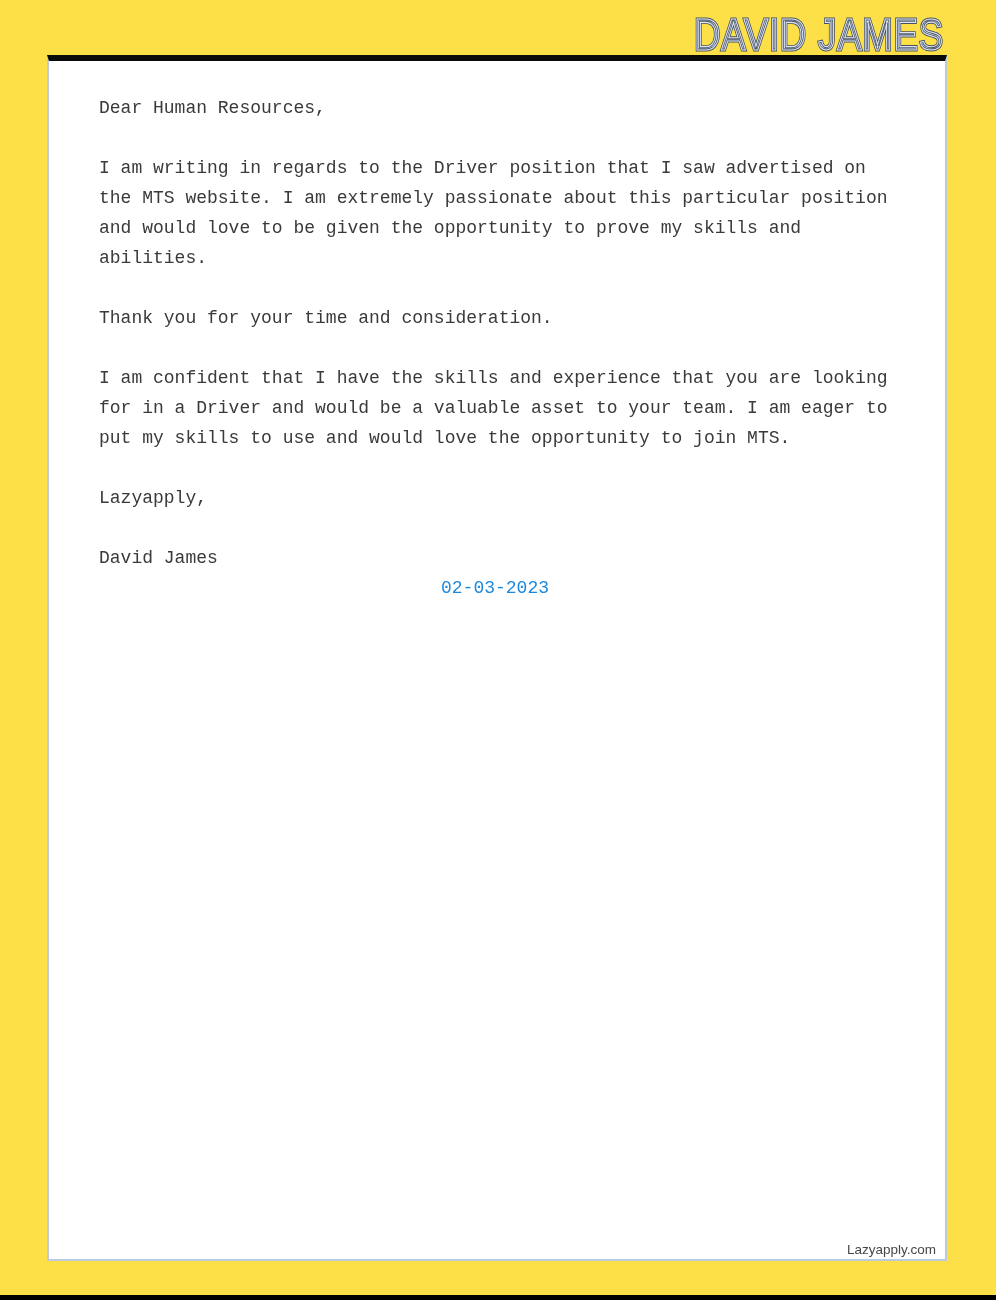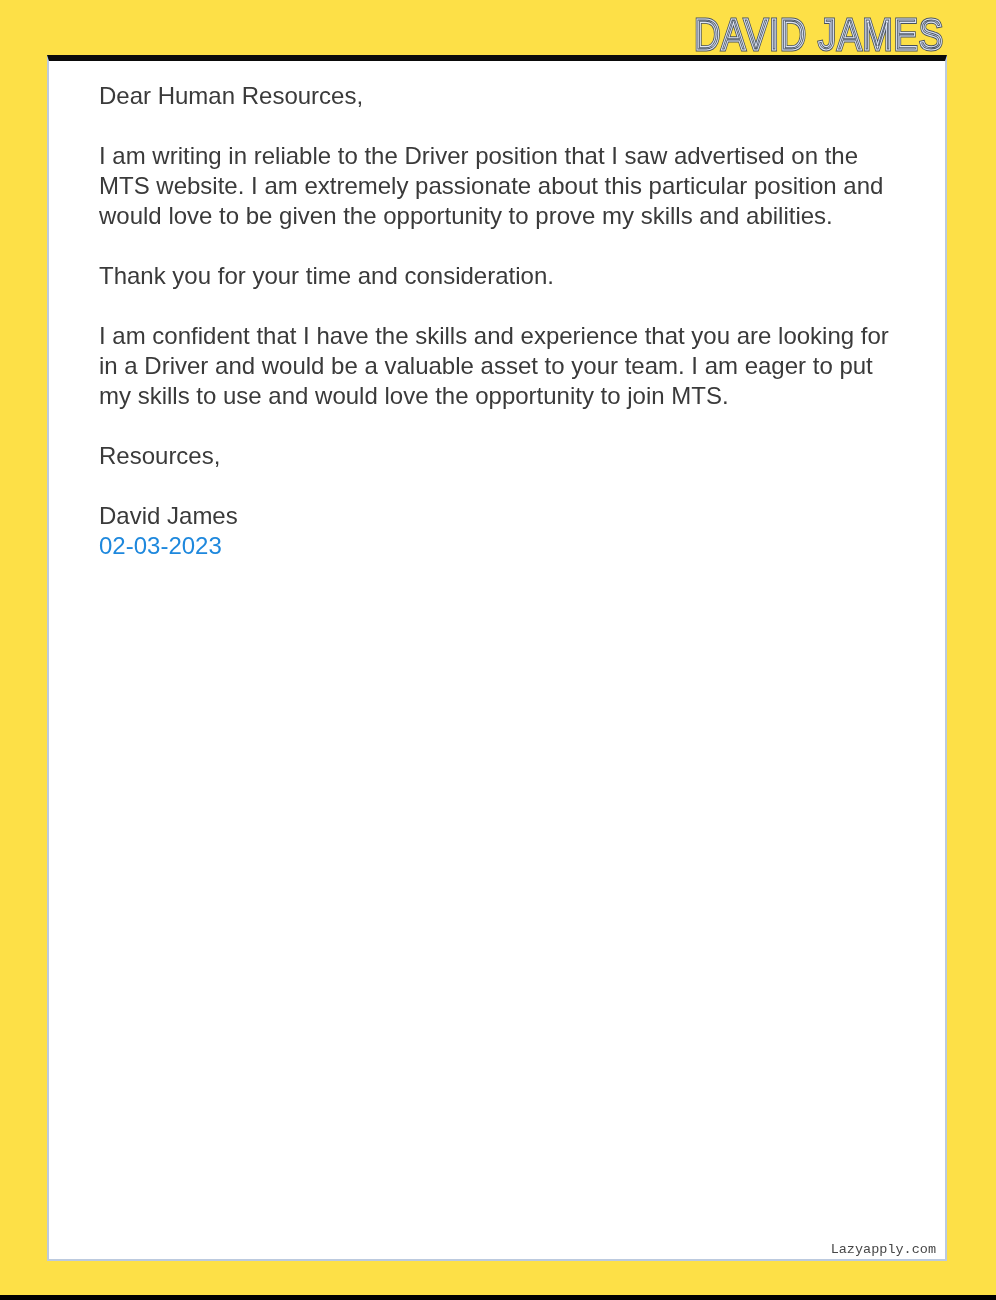--- a/index.html
+++ b/index.html
@@ -46,39 +46,40 @@
     width: 900px;
     height: 1206px;
     box-sizing: border-box;
     background: #ffffff;
     border-top: 6px solid #0a0a0a;
     border-left: 2px solid #bccadf;
     border-right: 2px solid #bccadf;
     border-bottom: 2px solid #bccadf;
   }
   .letter-body {
-    padding: 20px 54px 0 50px;
-    font-size: 24px;
+    padding: 32px 54px 0 50px;
+    font-size: 18px;
     line-height: 30px;
     color: #3a3a3a;
+    font-family: Liberation Mono, monospace;
   }
   .letter-body p {
     margin: 0 0 30px 0;
   }
   .letter-date {
     margin-top: 11px;
     color: #1e88dd;
+    text-align: center;
   }
   .watermark {
     position: absolute;
     right: 9px;
     bottom: 2px;
     font-size: 13.5px;
     color: #474747;
-    font-family: Liberation Mono, monospace;
   }
   .image-bottom-bar {
     position: absolute;
     left: 0;
     right: 0;
     bottom: 0;
     height: 5px;
     background: #000000;
   }
 </style>
@@ -88,24 +89,24 @@
 <div class="canvas">
 
   <svg class="header-name-svg" viewBox="0 0 256 48" xmlns="http://www.w3.org/2000/svg">
     <text class="outline-outer" x="3" y="41" textLength="250" lengthAdjust="spacingAndGlyphs">DAVID JAMES</text>
     <text class="outline-inner" x="3" y="41" textLength="250" lengthAdjust="spacingAndGlyphs">DAVID JAMES</text>
   </svg>
 
   <div class="page">
     <div class="letter-body">
       <p>Dear Human Resources,</p>
-      <p>I am writing in reliable to the Driver position that I saw advertised on the MTS website. I am extremely passionate about this particular position and would love to be given the opportunity to prove my skills and abilities.</p>
+      <p>I am writing in regards to the Driver position that I saw advertised on the MTS website. I am extremely passionate about this particular position and would love to be given the opportunity to prove my skills and abilities.</p>
       <p>Thank you for your time and consideration.</p>
       <p>I am confident that I have the skills and experience that you are looking for in a Driver and would be a valuable asset to your team. I am eager to put my skills to use and would love the opportunity to join MTS.</p>
-      <p>Resources,</p>
+      <p>Lazyapply,</p>
       <p style="margin-bottom:0">David James</p>
       <p class="letter-date">02-03-2023</p>
     </div>
     <div class="watermark">Lazyapply.com</div>
   </div>
 
   <div class="image-bottom-bar"></div>
 
 </div>
 

